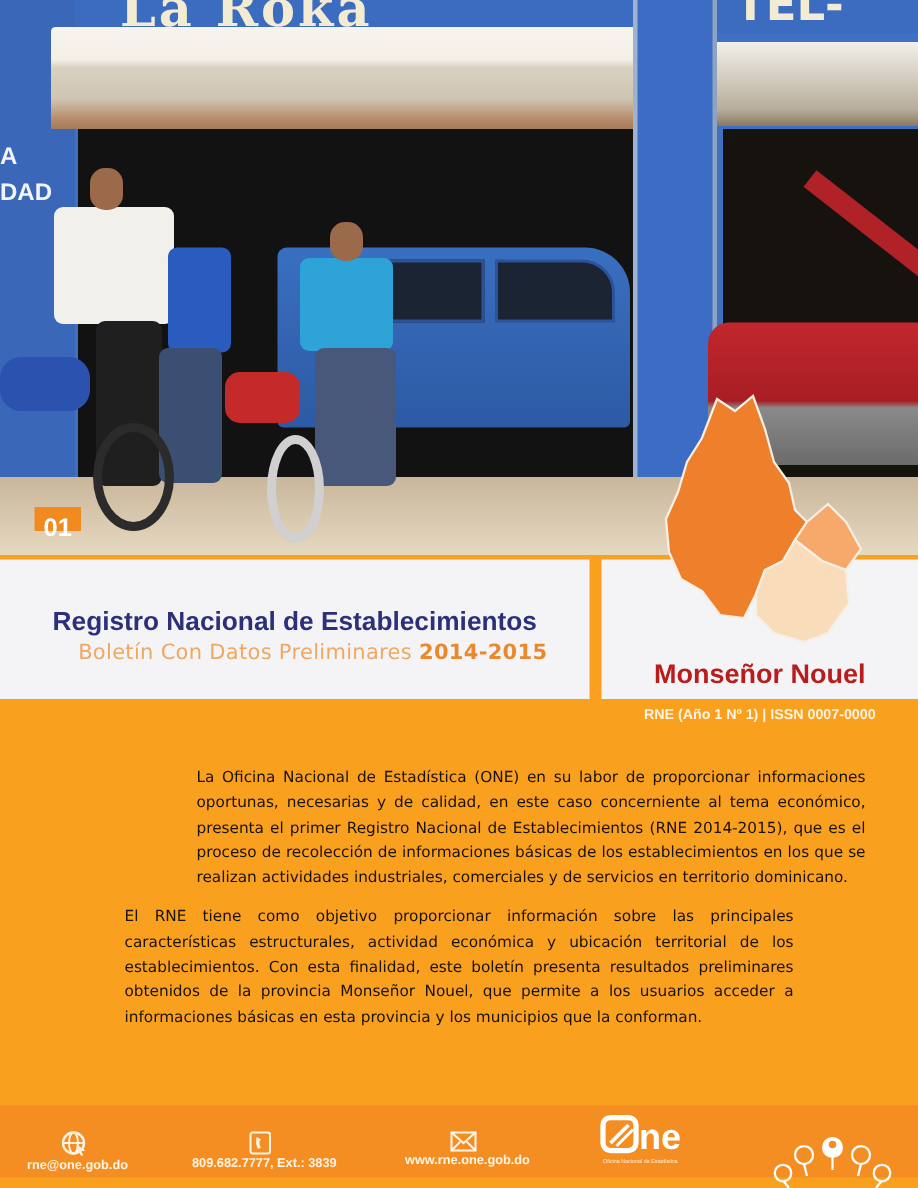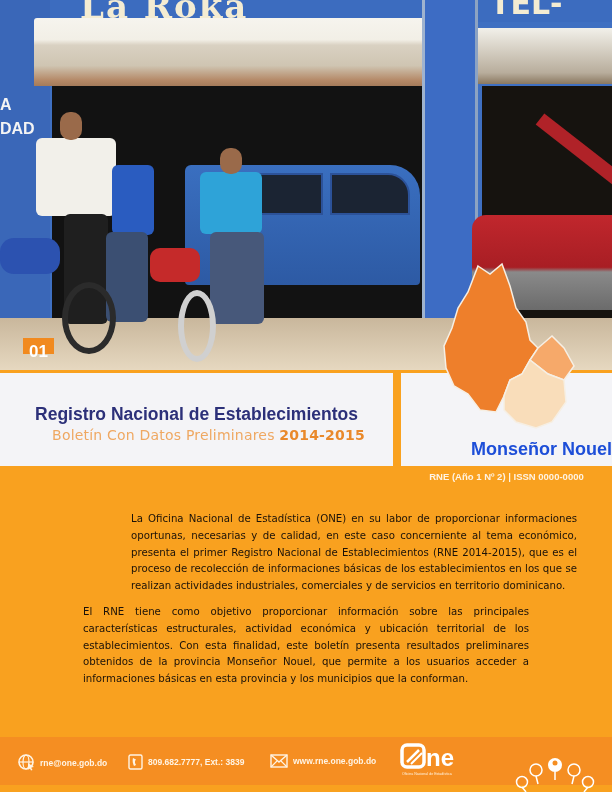--- a/index.html
+++ b/index.html
@@ -33,38 +33,38 @@
                color: #fff; font: bold 17px "Liberation Sans", sans-serif; text-align: center; line-height: 28px; }
 
   
   .panel-left { position: absolute; left: 0; top: 373px; width: 393px; height: 93px; background: #F4F4F7; }
   .panel-right { position: absolute; left: 401px; top: 373px; width: 211px; height: 93px; background: #F4F4F7; }
   .title-main { position: absolute; left: 0; width: 393px; top: 31px; text-align: center; color: #2C3079;
                 font: bold 17.5px "Liberation Sans", sans-serif; }
   .title-sub { position: absolute; left: 0; width: 393px; top: 54px; text-align: center; color: #EFA862;
                font: 14px "DejaVu Sans", sans-serif; letter-spacing: 0.2px; margin-left: 12px; }
   .title-sub b { color: #E9892B; font-weight: bold; }
-  .province { position: absolute; left: 0; width: 211px; top: 66px; text-align: right; color: #1d4ed8;
+  .province { position: absolute; left: 0; width: 211px; top: 66px; text-align: center; color: #b91c1c;
               font: bold 18px "Liberation Sans", sans-serif; }
 
   .map { position: absolute; left: 440px; top: 262px; width: 140px; height: 168px; }
 
   .issn { position: absolute; left: 401px; width: 211px; top: 471px; text-align: center; color: #FFF3E2;
           font: bold 9.5px "Liberation Sans", sans-serif; }
 
   
   .body-text { position: absolute; left: 83px; width: 446px; color: #1b1209;
                font: 10.2px "DejaVu Sans", sans-serif; line-height: 16.8px; text-align: justify; }
   .p1 { top: 511px; margin-left: 48px; }
   .p2 { top: 604px; }
 
   
   .footer { position: absolute; left: 0; top: 737px; width: 612px; height: 48px; background: #F58E22; }
   .footer-item { position: absolute; top: 17px; display: flex; align-items: center; color: #FFF4E4;
-                 font: bold 8.5px "Liberation Sans", sans-serif; }
+                 font: bold 8.5px "Liberation Sans", sans-serif; flex-direction: column; }
   .footer-item svg { margin-right: 5px; }
   .logo-one { position: absolute; left: 400px; top: 742px; width: 75px; height: 40px; }
   .logo-rne { position: absolute; left: 512px; top: 756px; width: 86px; height: 68px; }
   .logo-caption { position: absolute; color: #fff3df; font: 3.6px "Liberation Sans", sans-serif; white-space: nowrap; }
 </style>
 </head>
 <body>
 
 <div class="photo">
   <div class="sign-top"></div>
@@ -112,21 +112,21 @@
 <div class="panel-right">
   <div class="province">Monseñor Nouel</div>
 </div>
 
 <svg class="map" viewBox="0 0 140 168">
   <path d="M38 4 L50 12 L62 2 L70 24 L76 46 L86 60 L90 78 L98 86 L90 98 L82 112 L70 118 L64 134 L56 150 L40 148 L28 132 L14 124 L6 106 L4 84 L12 66 L18 46 L28 30 Z" fill="#EE7F2B" stroke="#f6efe4" stroke-width="1.5"></path>
   <path d="M98 86 L112 74 L124 86 L134 104 L124 118 L108 112 L90 98 Z" fill="#F6A96A" stroke="#f6efe4" stroke-width="1.5"></path>
   <path d="M90 98 L108 112 L124 118 L126 140 L112 160 L96 166 L76 160 L64 148 L64 134 L70 118 L82 112 Z" fill="#F9DDBA" stroke="#f6efe4" stroke-width="1.5"></path>
 </svg>
 
-<div class="issn">RNE (Año 1 Nº 2)  |  ISSN 0000-0000</div>
+<div class="issn">RNE (Año 1 Nº 1)  |  ISSN 0007-0000</div>
 
 <p class="body-text p1">La Oficina Nacional de Estadística (ONE) en su labor de proporcionar informaciones oportunas, necesarias y de calidad, en este caso concerniente al tema económico, presenta el primer Registro Nacional de Establecimientos (RNE 2014-2015), que es el proceso de recolección de informaciones básicas de los establecimientos en los que se realizan actividades industriales, comerciales y de servicios en territorio dominicano.</p>
 <p class="body-text p2">El RNE tiene como objetivo proporcionar información sobre las principales características estructurales, actividad económica y ubicación territorial de los establecimientos. Con esta finalidad, este boletín presenta resultados preliminares obtenidos de la provincia Monseñor Nouel, que permite a los usuarios acceder a informaciones básicas en esta provincia y los municipios que la conforman.</p>
 
 <div class="footer">
   <div class="footer-item" style="left:18px;">
     <svg width="17" height="17" viewBox="0 0 17 17">
       <circle cx="8" cy="8" r="7" fill="none" stroke="#FFF4E4" stroke-width="1.6"></circle>
       <ellipse cx="8" cy="8" rx="3" ry="7" fill="none" stroke="#FFF4E4" stroke-width="1.2"></ellipse>
       <line x1="1" y1="8" x2="15" y2="8" stroke="#FFF4E4" stroke-width="1.2"></line>

